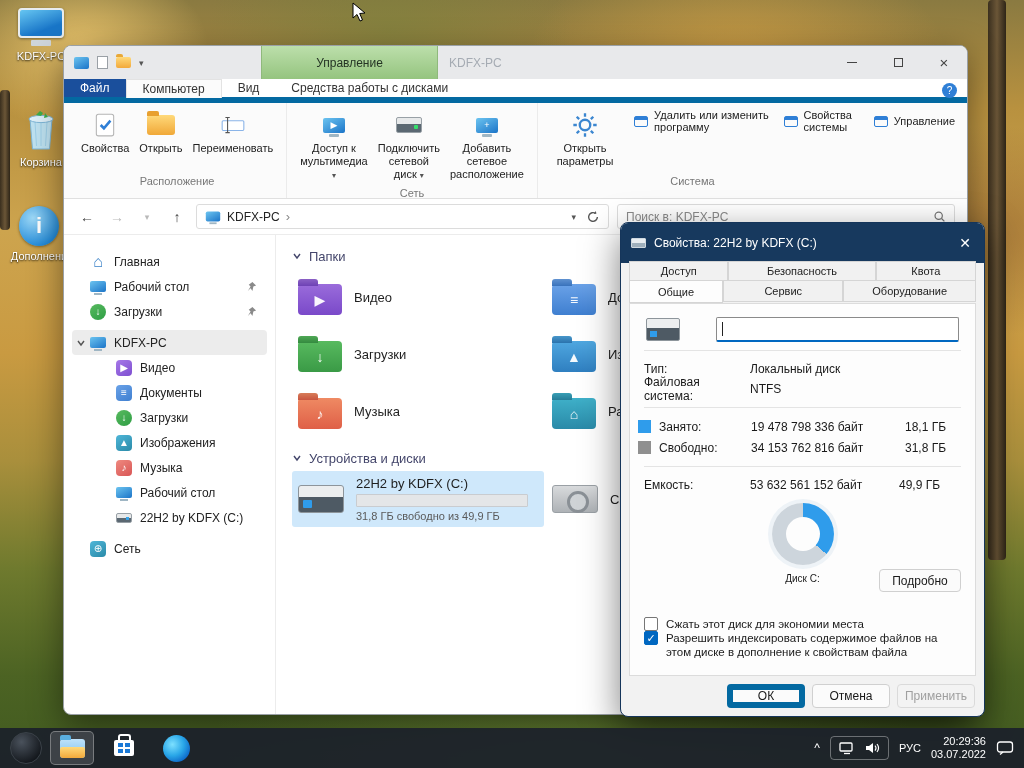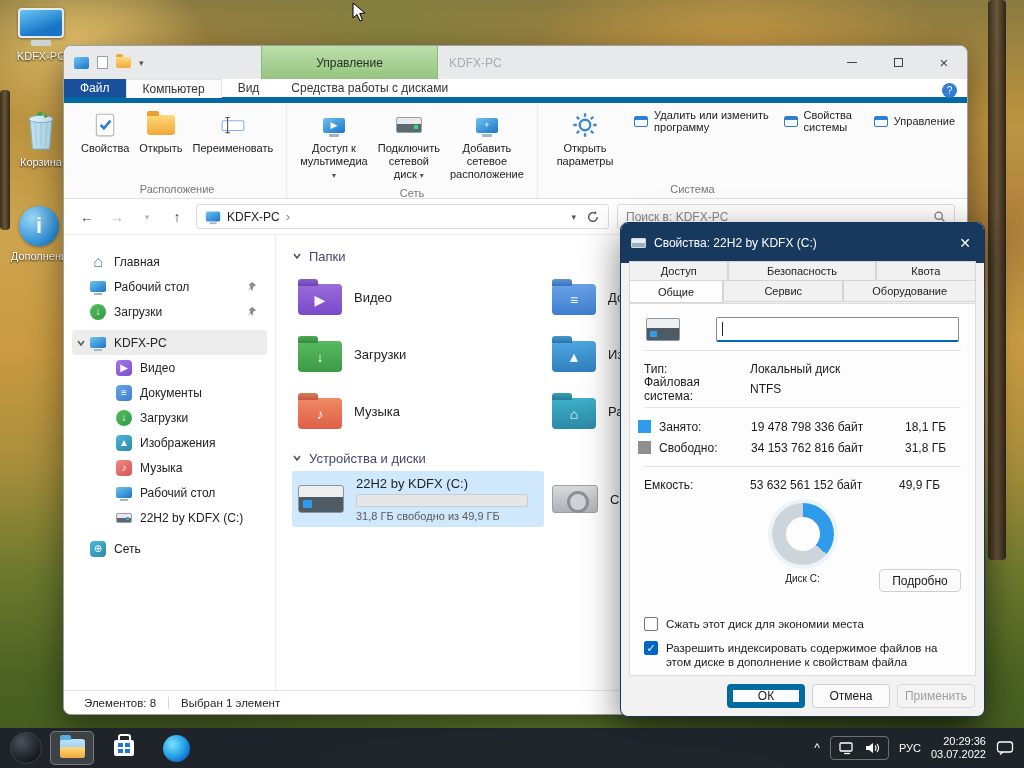--- a/index.html
+++ b/index.html
@@ -52,21 +52,21 @@
 .tabs-row { height:24px; background:#fff; border-bottom:6px solid #0369a1; display:flex; align-items:stretch; position:relative; flex:0 0 auto; }
 .rtab { padding:0 16px; display:flex; align-items:center; font-size:12px; color:#333; }
 .rtab.file { background:#1a4f9c; color:#fff; }
 .rtab.active { background:#fbfbfb; border:1px solid #e3e3e3; border-bottom:none; margin-bottom:-1px; }
 .help { position:absolute; right:10px; top:4px; width:15px; height:15px; border-radius:50%; background:#2f7fd6; color:#fff;
   font-size:10px; display:flex; align-items:center; justify-content:center; }
 
 .ribbon { height:96px; background:#fbfbfb; border-bottom:1px solid #e0e0e0; display:flex; padding-left:4px; flex:0 0 auto; }
 .rgroup { border-right:1px solid #ebebeb; padding:3px 8px 1px; display:flex; flex-direction:column; }
 .rbtns { display:flex; flex:1; align-items:flex-start; }
-.rglabel { text-align:center; font-size:11px; color:#777; padding:1px 0 2px; }
+.rglabel { text-align:center; font-size:11px; color:#777; padding:1px 0 10px; }
 .rbtn { display:flex; flex-direction:column; align-items:center; padding:4px 5px; border-radius:3px; }
 .rbtn .ico { height:30px; display:flex; align-items:center; justify-content:center; }
 .rbtn .tl { font-size:11px; color:#222; text-align:center; line-height:13px; max-width:84px; margin-top:2px; }
 .dd { font-size:8px; color:#555; }
 .stack { display:flex; justify-content:space-between; gap:3px; padding:6px 4px 0 10px; }
 .srow { display:flex; align-items:center; gap:6px; font-size:11px; color:#222; height:18px; }
 .swin { width:14px; height:11px; border:1.5px solid #2f7fd6; border-radius:2px; position:relative; flex:0 0 14px; }
 .swin::before { content:""; position:absolute; left:0; right:0; top:0; height:3px; background:#2f7fd6; }
 .fold-s { position:relative; width:28px; height:20px; border-radius:3px; background:linear-gradient(180deg,#ffd97a,#f0a838); }
 .fold-s::before { content:""; position:absolute; top:-4px; left:0; width:12px; height:5px; border-radius:2px 2px 0 0; background:#e8a030; }
@@ -165,21 +165,21 @@
 .usagerow .bytes { flex:1; }
 .usagerow .size { width:62px; flex:0 0 62px; }
 .donut { width:62px; height:62px; border-radius:50%; margin:8px auto 4px; display:flex; align-items:center; justify-content:center;
   box-shadow:0 0 0 4px #eef3f7; }
 .donut .hole { width:34px; height:34px; border-radius:50%; background:#fdfdfd; }
 .caprow { position:relative; height:24px; margin-top:4px; }
 .caprow .cap { position:absolute; left:0; right:0; text-align:center; font-size:10px; color:#1a1a1a; top:4px; }
 .btn { background:#fbfbfb; border:1px solid #d0d0d0; border-radius:4px; font-size:12px; color:#1a1a1a; font-family:inherit;
   display:inline-flex; align-items:center; justify-content:center; }
 .caprow .btn { position:absolute; right:14px; top:0; width:82px; height:23px; }
-.cbrow { display:flex; gap:8px; padding:0 14px; margin-top:10px; font-size:11.5px; color:#1a1a1a; line-height:14px; align-items:flex-start; }
+.cbrow { display:flex; gap:8px; padding:0 14px; font-size:11.5px; color:#1a1a1a; line-height:14px; align-items:flex-start; }
 .cbrow.first { margin-top:24px; }
 .cbx { width:14px; height:14px; border:1px solid #767676; border-radius:2px; background:#fff; flex:0 0 14px; position:relative; }
 .cbx.checked { background:#0067c0; border-color:#0067c0; }
 .cbx.checked::after { content:"✓"; position:absolute; left:1.5px; top:-1px; color:#fff; font-size:11px; }
 .dlg-btns { position:absolute; right:9px; bottom:8px; display:flex; gap:7px; }
 .dlg-btns .btn { width:78px; height:24px; }
 .btn.ok { border:6px solid #0369a1; }
 .btn.disabled { color:#9f9f9f; background:#f3f3f3; border-color:#dadada; }
 
 
@@ -484,25 +484,20 @@
           </span>
         </div>
         <div class="tile">
           <span class="cd-big"></span>
           <span>CD-дисковод</span>
         </div>
       </div>
     </div>
   </div>
 
-  <div class="statusbar">
-    <span>Элементов: 8</span>
-    <span class="divider"></span>
-    <span>Выбран 1 элемент</span>
-  </div>
 </div>
 
 <div class="dlg">
   <div class="dlg-title">
     <span class="drv-mini"></span>
     <span>Свойства: 22H2 by KDFX (C:)</span>
     <span class="x">✕</span>
   </div>
 
   <div class="tabarea">

